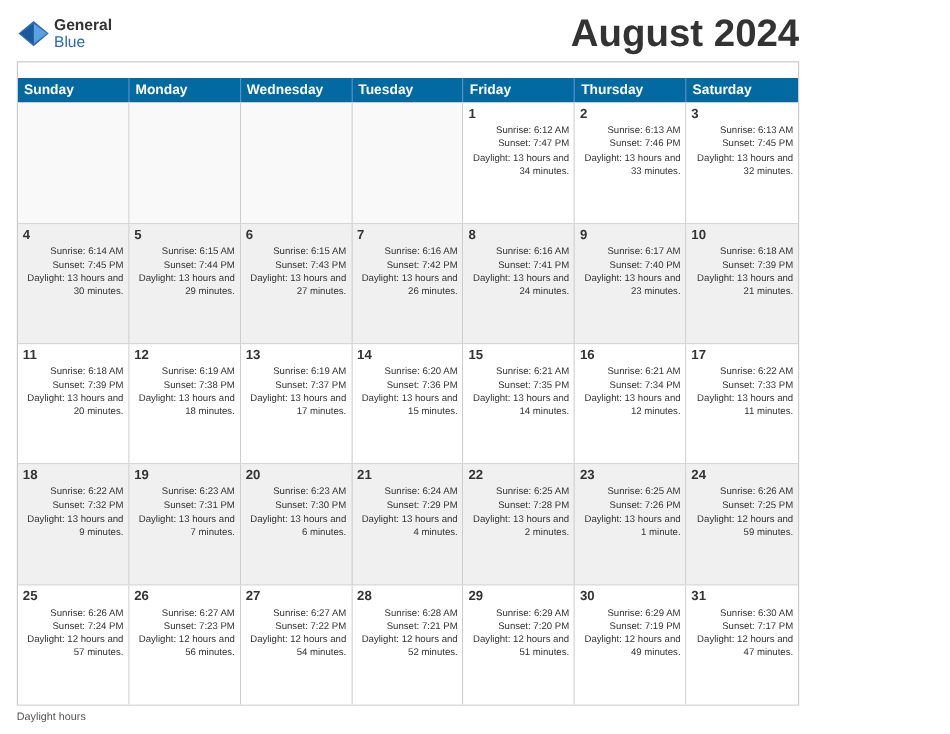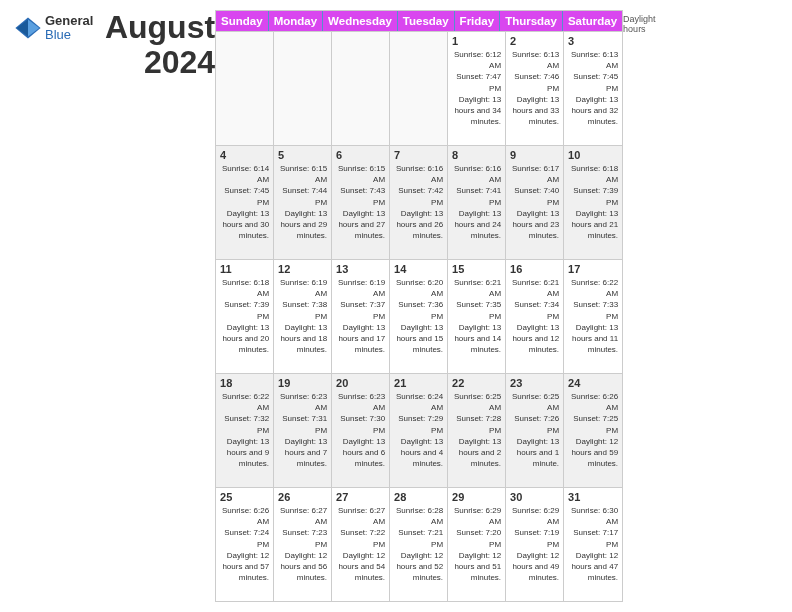--- a/index.html
+++ b/index.html
@@ -8,21 +8,21 @@
       background: #fff;
       width: 792px;
       height: 612px;
       overflow: hidden;
     }
     .page {
       width: 668px;
       height: 612px;
       padding: 10px 2px 10px 14px;
       display: flex;
-      flex-direction: row;
+      flex-direction: column;
     }
     .header {
       display: flex;
       justify-content: space-between;
       align-items: flex-start;
       margin-bottom: 6px;
     }
     .logo {
       display: flex;
       align-items: center;
@@ -63,21 +63,22 @@
     }
     .calendar {
       flex: 1;
       display: flex;
       flex-direction: column;
       border: 1px solid #ccc;
     }
     .cal-header-row {
       display: grid;
       grid-template-columns: repeat(7, 1fr);
-      background: #d946ef;
+      background: #0369a1;
+      margin-top: 13px;
     }
     .cal-header-cell {
       color: #fff;
       font-size: 11.5px;
       font-weight: bold;
       padding: 4px 5px;
       text-align: left;
       border-right: 1px solid #5590cc;
     }
     .cal-header-cell:last-child { border-right: none; }

